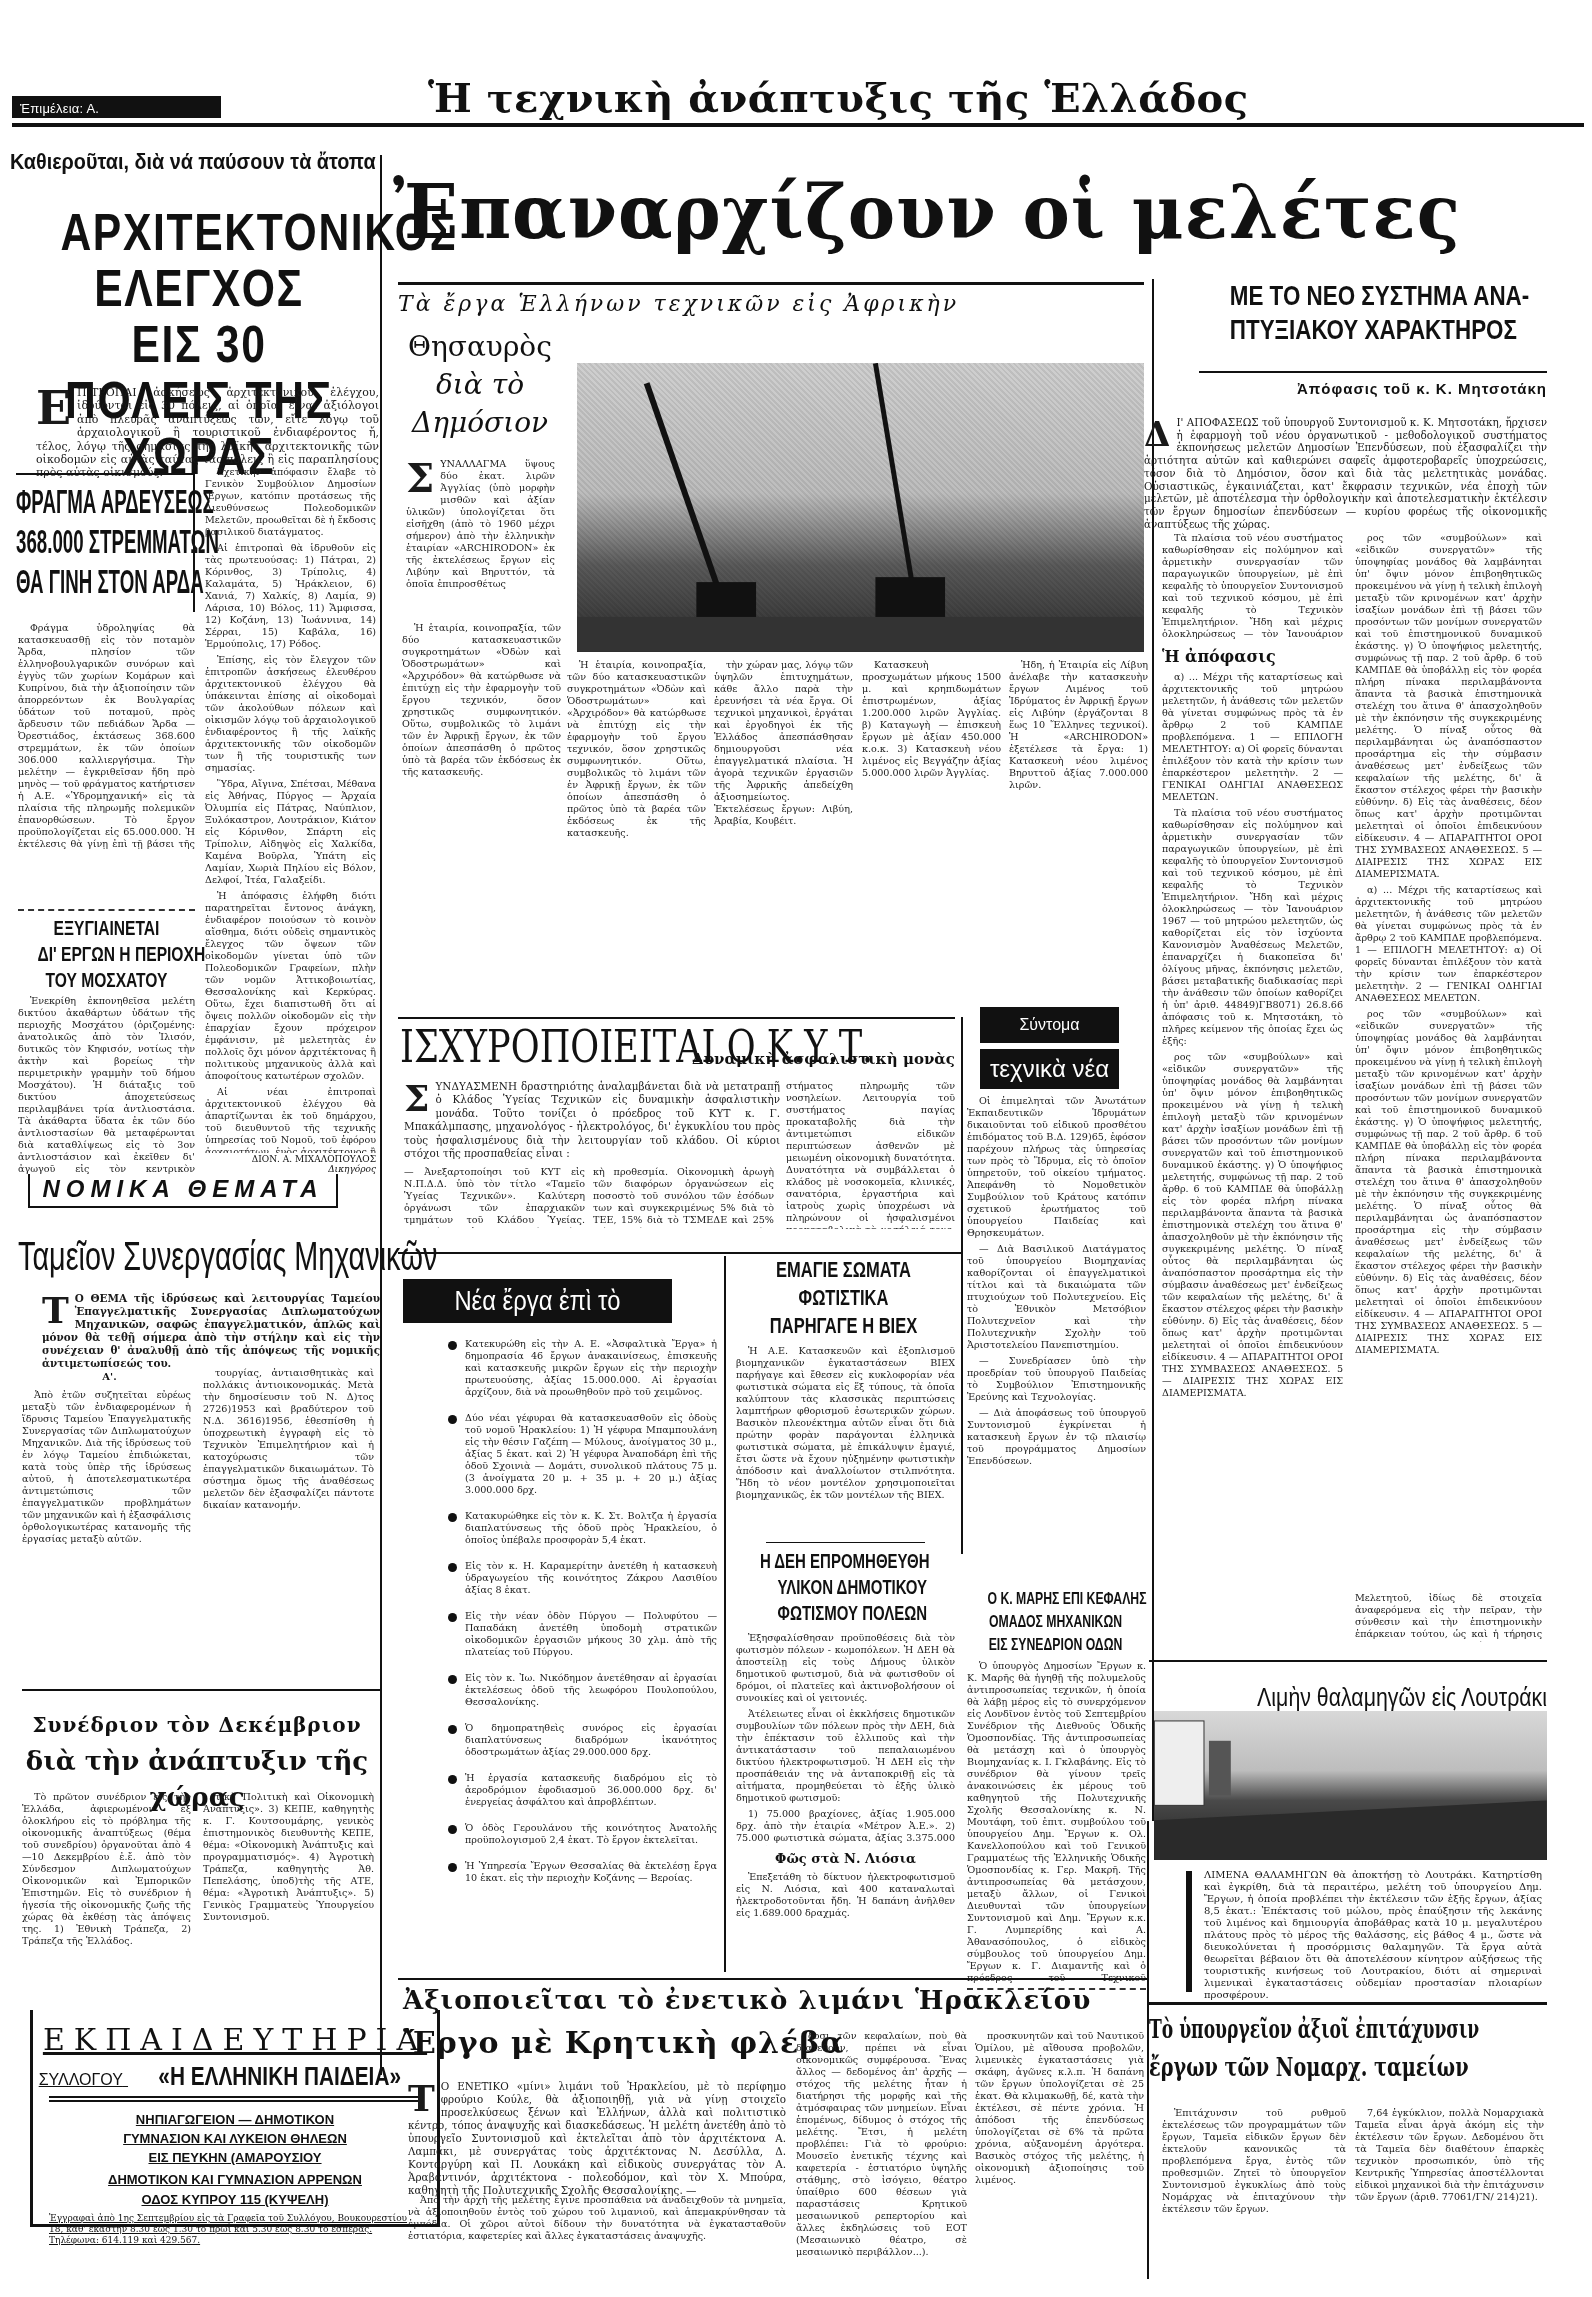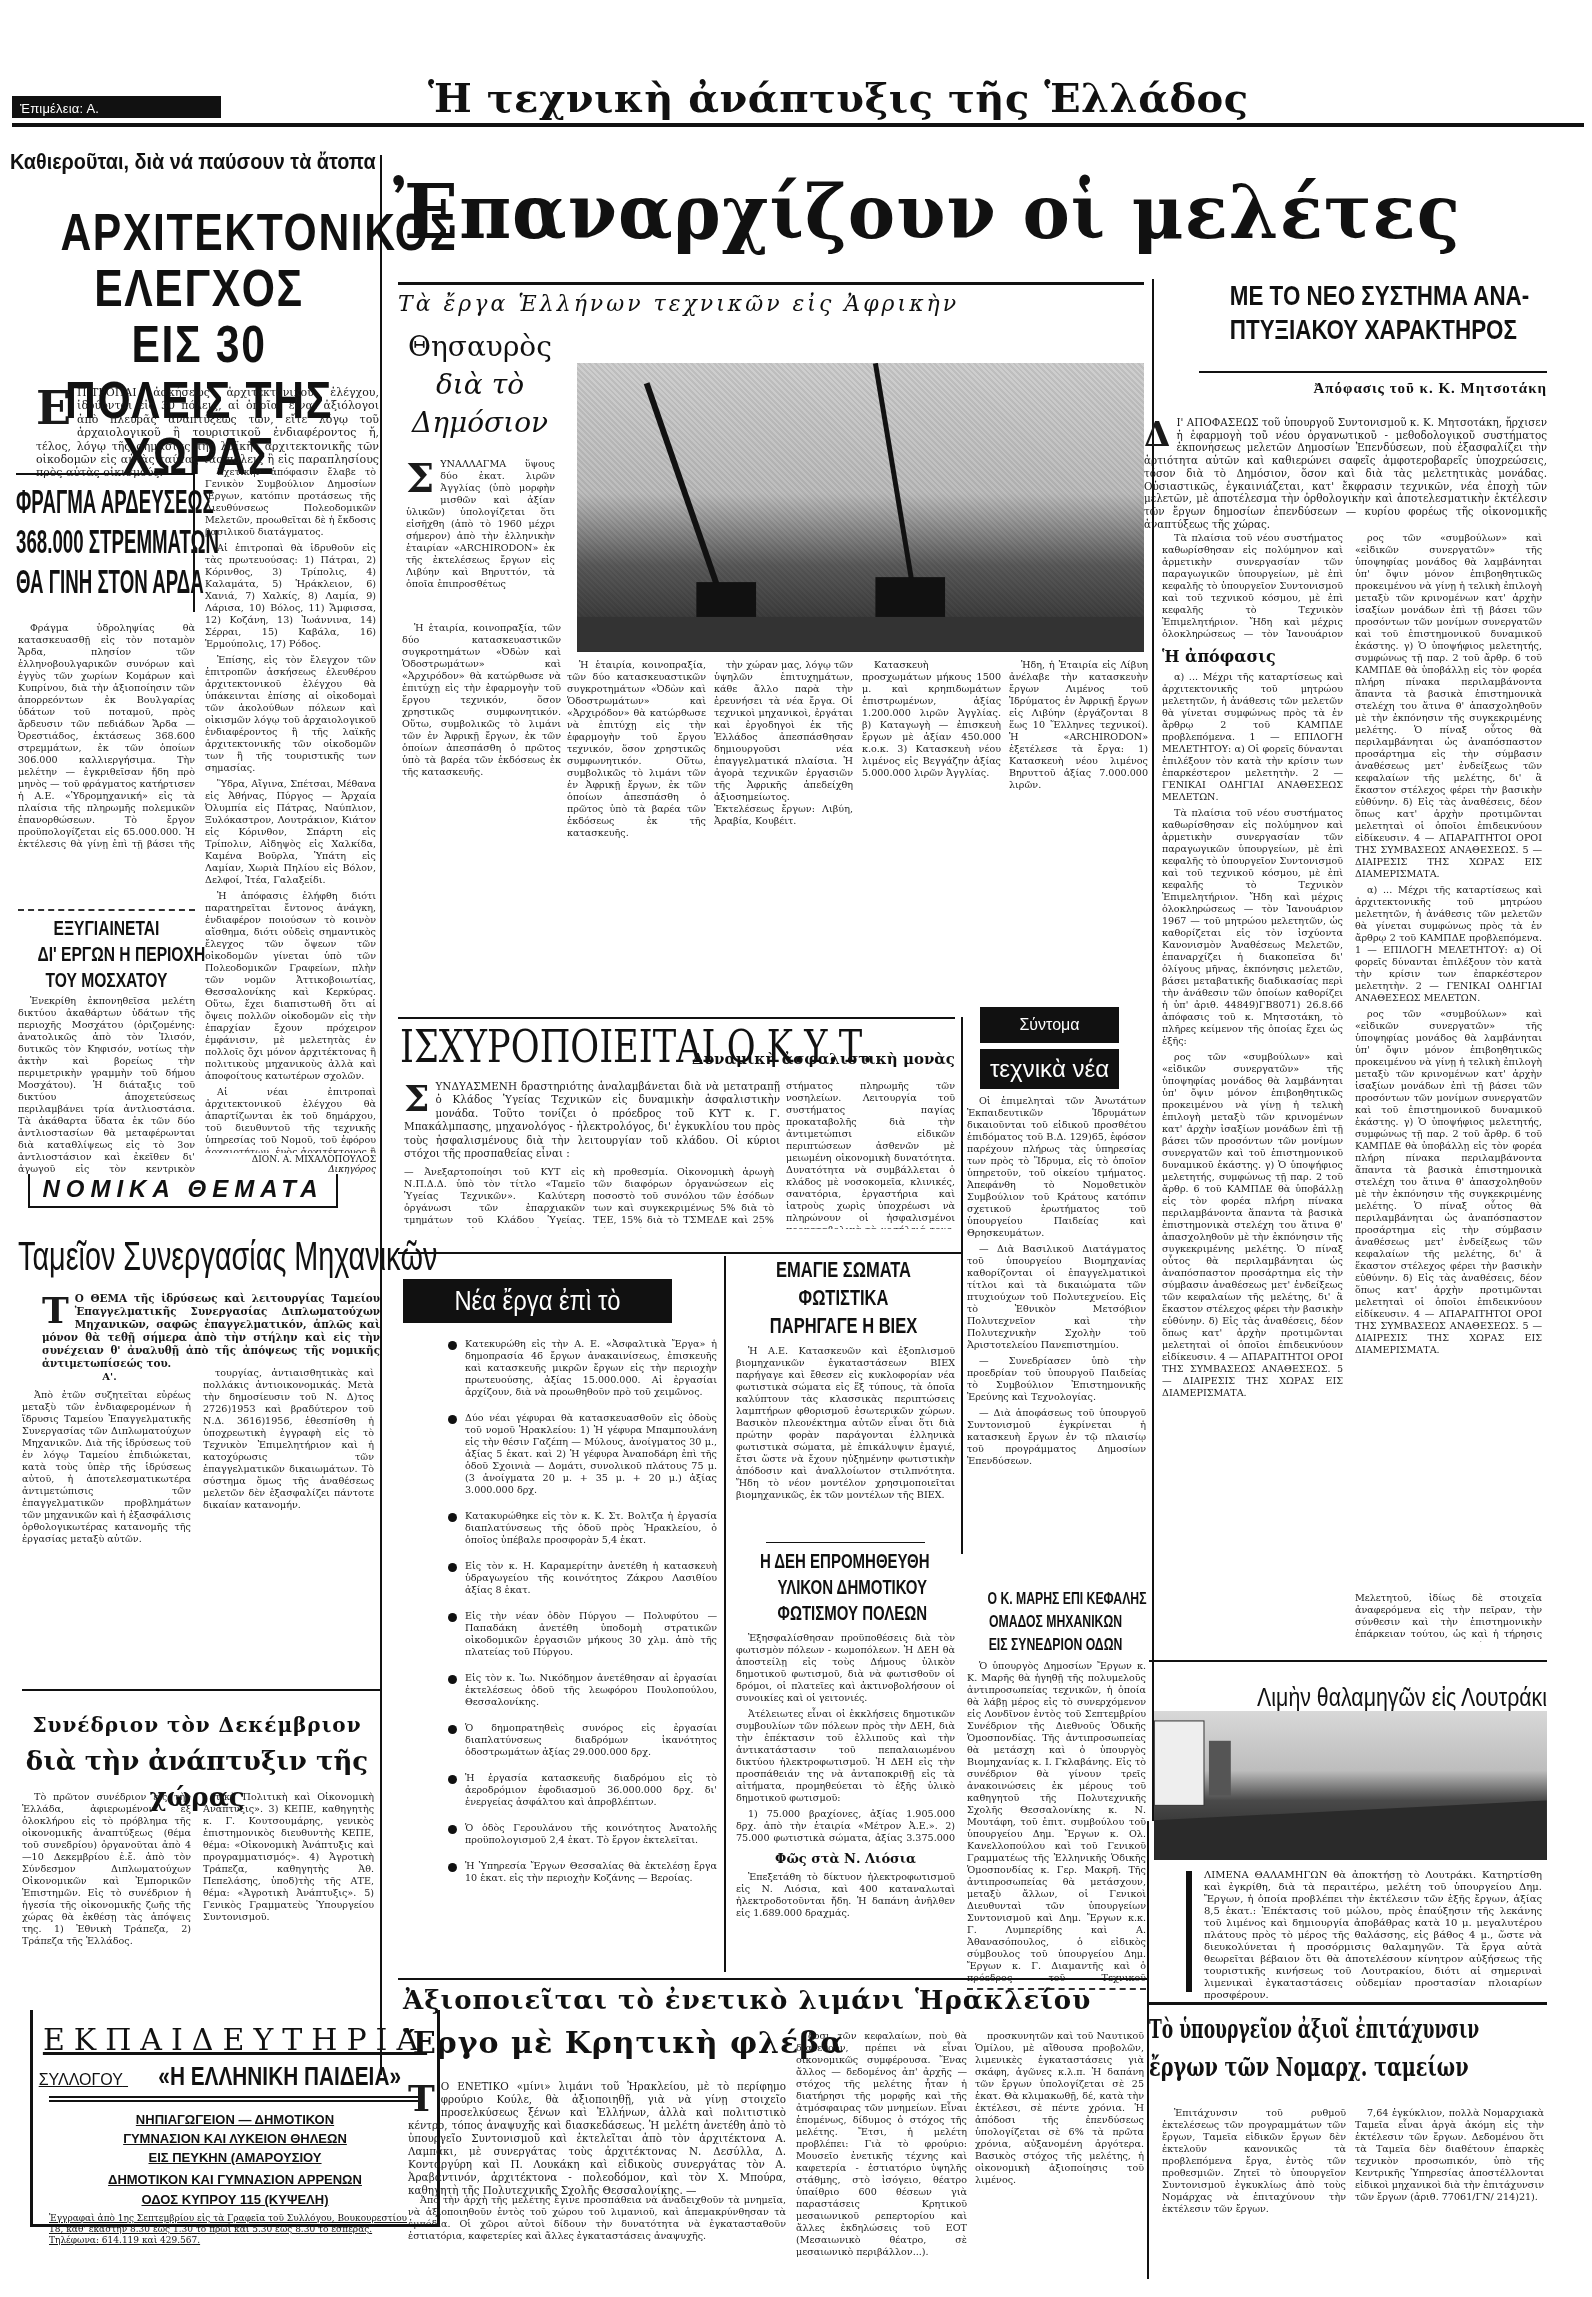--- a/index.html
+++ b/index.html
@@ -156,21 +156,21 @@
 <div class="abs body-text" style="left:402px; top:622px; width:159px; height:398px; overflow:hidden;">
     <p>Ἡ ἑταιρία, κοινοπραξία, τῶν δύο κατασκευαστικῶν συγκροτημάτων «Ὀδὼν καὶ Ὁδοστρωμάτων» καὶ «Ἀρχιρόδον» θὰ κατώρθωσε νὰ ἐπιτύχῃ εἰς τὴν ἐφαρμογὴν τοῦ ἔργου τεχνικόν, ὅσον χρηστικῶς συμφωνητικόν. Οὕτω, συμβολικῶς τὸ λιμάνι τῶν ἐν Ἀφρικῇ ἔργων, ἐκ τῶν ὁποίων ἀπεσπάσθη ὁ πρῶτος ὑπὸ τὰ βαρέα τῶν ἐκδόσεως ἐκ τῆς κατασκευῆς.</p>
   </div>
 
 <div class="abs vrule" style="left:1152px; top:279px; height:1542px;"></div>
 <div class="abs center" style="left:1194px; top:279px; width:358px;">
   <div class="cond" style="font-size:28px; line-height:34px; transform:scaleX(.8); transform-origin:center; white-space:nowrap;">ΜΕ ΤΟ ΝΕΟ ΣΥΣΤΗΜΑ ΑΝΑ-</div>
   <div class="cond" style="font-size:28px; line-height:34px; transform:scaleX(.8); transform-origin:center; white-space:nowrap;">ΠΤΥΞΙΑΚΟΥ ΧΑΡΑΚΤΗΡΟΣ</div>
 </div>
 <div class="abs rule" style="left:1199px; top:371px; width:348px; height:2px;"></div>
-<div class="abs" style="left:1199px; top:380px; width:348px; text-align:right; font-family:Liberation Serif, serif; font-weight:bold; font-size:15px; letter-spacing:1px;">Ἀπόφασις τοῦ κ. Κ. Μητσοτάκη</div>
+<div class="abs" style="left:1199px; top:380px; width:348px; text-align:right; font-family:Liberation Sans, sans-serif; font-weight:bold; font-size:15px; letter-spacing:1px;">Ἀπόφασις τοῦ κ. Κ. Μητσοτάκη</div>
 <div class="abs body-text" style="left:1144px; top:416px; width:403px; font-size:10.4px; line-height:12.7px;">
   <span class="dropcap" style="font-size:34px; line-height:32px;">Δ</span>
   <span>Ι' ΑΠΟΦΑΣΕΩΣ τοῦ ὑπουργοῦ Συντονισμοῦ κ. Κ. Μητσοτάκη, ἤρχισεν ἡ ἐφαρμογὴ τοῦ νέου ὀργανωτικοῦ - μεθοδολογικοῦ συστήματος ἐκπονήσεως μελετῶν Δημοσίων Ἐπενδύσεων, ποὺ ἐξασφαλίζει τὴν ἀρτιότητα αὐτῶν καὶ καθιερώνει σαφεῖς ἀμφοτεροβαρεῖς ὑποχρεώσεις, τόσον διὰ τὸ Δημόσιον, ὅσον καὶ διὰ τὰς μελετητικὰς μονάδας. Οὐσιαστικῶς, ἐγκαινιάζεται, κατ' ἔκφρασιν τεχνικῶν, νέα ἐποχὴ τῶν μελετῶν, μὲ ἀποτέλεσμα τὴν ὀρθολογικὴν καὶ ἀποτελεσματικὴν ἐκτέλεσιν τῶν ἔργων δημοσίων ἐπενδύσεων — κυρίου φορέως τῆς οἰκονομικῆς ἀναπτύξεως τῆς χώρας.</span>
 </div>
 <div class="abs body-text" style="left:1162px; top:532px; width:181px; height:109px; overflow:hidden;">
     <p>Τὰ πλαίσια τοῦ νέου συστήματος καθωρίσθησαν εἰς πολύμηνον καὶ ἀρμετικὴν συνεργασίαν τῶν παραγωγικῶν ὑπουργείων, μὲ ἐπὶ κεφαλῆς τὸ ὑπουργεῖον Συντονισμοῦ καὶ τοῦ τεχνικοῦ κόσμου, μὲ ἐπὶ κεφαλῆς τὸ Τεχνικὸν Ἐπιμελητήριον. Ἤδη καὶ μέχρις ὁλοκληρώσεως — τὸν Ἰανουάριον 1967 — τοῦ μητρώου μελετητῶν, ὡς καθορίζεται εἰς τὸν ἰσχύοντα Κανονισμὸν Ἀναθέσεως Μελετῶν, ἐπαναρχίζει ἡ διακοπεῖσα δι' ὀλίγους μῆνας, ἐκπόνησις μελετῶν, βάσει μεταβατικῆς διαδικασίας περὶ τὴν ἀνάθεσιν τῶν ὁποίων καθορίζει ἡ ὑπ' ἀριθ. 44849)ΓΒ8071) 26.8.66 ἀπόφασις τοῦ κ. Μητσοτάκη, τὸ πλῆρες κείμενον τῆς ὁποίας ἔχει ὡς ἑξῆς:</p>
   </div>
 <div class="abs" style="left:1162px; top:647px; font-family:'DejaVu Serif',serif; font-weight:bold; font-size:16px;">Ἡ ἀπόφασις</div>
 <div class="abs body-text" style="left:1162px; top:671px; width:181px; height:915px; overflow:hidden;">
     <p>α) ... Μέχρι τῆς καταρτίσεως καὶ ἀρχιτεκτονικῆς τοῦ μητρώου μελετητῶν, ἡ ἀνάθεσις τῶν μελετῶν θὰ γίνεται συμφώνως πρὸς τὰ ἐν ἄρθρῳ 2 τοῦ ΚΑΜΠΔΕ προβλεπόμενα. 1 — ΕΠΙΛΟΓΗ ΜΕΛΕΤΗΤΟΥ: α) Οἱ φορεῖς δύνανται ἐπιλέξουν τὸν κατὰ τὴν κρίσιν των ἐπαρκέστερον μελετητὴν. 2 — ΓΕΝΙΚΑΙ ΟΔΗΓΙΑΙ ΑΝΑΘΕΣΕΩΣ ΜΕΛΕΤΩΝ.</p>

